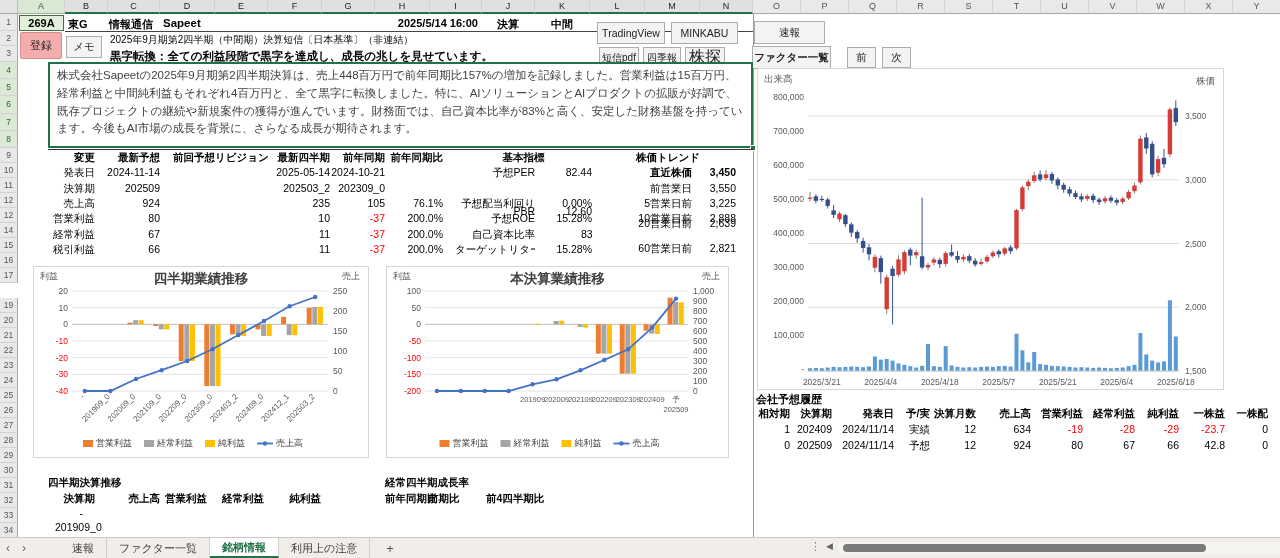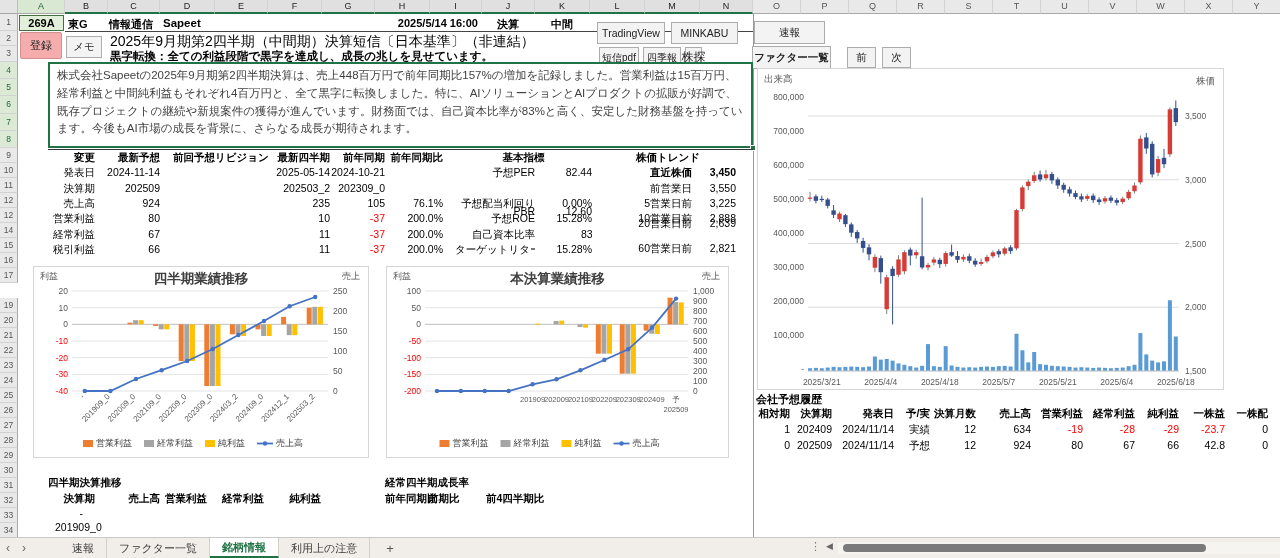--- a/index.html
+++ b/index.html
@@ -107,28 +107,28 @@
 <div class="cell b" style="left:68px;top:17px">東G</div>
 <div class="cell b" style="left:109px;top:17px">情報通信</div>
 <div class="cell b" style="left:163px;top:17px;font-size:11.5px">Sapeet</div>
 <div class="cell b r" style="left:372px;top:17px;width:106px">2025/5/14 16:00</div>
 <div class="cell b" style="left:497px;top:17px">決算</div>
 <div class="cell b" style="left:551px;top:17px">中間</div>
 
 <button class="btn reg-btn" style="left:20px;top:32px;width:42px;height:27px">登録</button>
 <button class="btn" style="left:66px;top:36px;width:36px;height:22px">メモ</button>
 
-<div class="cell" style="left:110px;top:33px;font-size:14px">2025年9月期第2四半期（中間期）決算短信〔日本基準〕（非連結）</div>
+<div class="cell" style="left:110px;top:33px;font-size:10px">2025年9月期第2四半期（中間期）決算短信〔日本基準〕（非連結）</div>
 <div class="cell b" style="left:110px;top:49px;font-size:11.5px">黒字転換：全ての利益段階で黒字を達成し、成長の兆しを見せています。</div>
 
 <button class="btn" style="left:597px;top:22px;width:68px;height:22px">TradingView</button>
 <button class="btn" style="left:671px;top:22px;width:67px;height:22px">MINKABU</button>
 <button class="btn" style="left:599px;top:47px;width:40px;height:21px;font-size:10px">短信pdf</button>
 <button class="btn" style="left:643px;top:47px;width:38px;height:21px;font-size:10px">四季報</button>
-<button class="btn" style="left:685px;top:47px;width:17px;height:21px;font-size:12px">株探</button>
+<button class="btn" style="left:685px;top:47px;width:40px;height:21px;font-size:16px">株探</button>
 <button class="btn" style="left:754px;top:21px;width:71px;height:23px">速報</button>
 <button class="btn b" style="left:752px;top:46px;width:79px;height:23px;font-size:10.5px">ファクター一覧</button>
 <button class="btn" style="left:847px;top:47px;width:29px;height:21px">前</button>
 <button class="btn" style="left:882px;top:47px;width:29px;height:21px">次</button>
 
 <div id="summary-box">株式会社Sapeetの2025年9月期第2四半期決算は、売上448百万円で前年同期比157%の増加を記録しました。営業利益は15百万円、経常利益と中間純利益もそれぞれ4百万円と、全て黒字に転換しました。特に、AIソリューションとAIプロダクトの拡販が好調で、既存プロジェクトの継続や新規案件の獲得が進んでいます。財務面では、自己資本比率が83%と高く、安定した財務基盤を持っています。今後もAI市場の成長を背景に、さらなる成長が期待されます。</div>
 <div id="summary-handle"></div>
 
 <div class="hline" style="left:48px;top:149px;width:705px;background:#333"></div>
 

